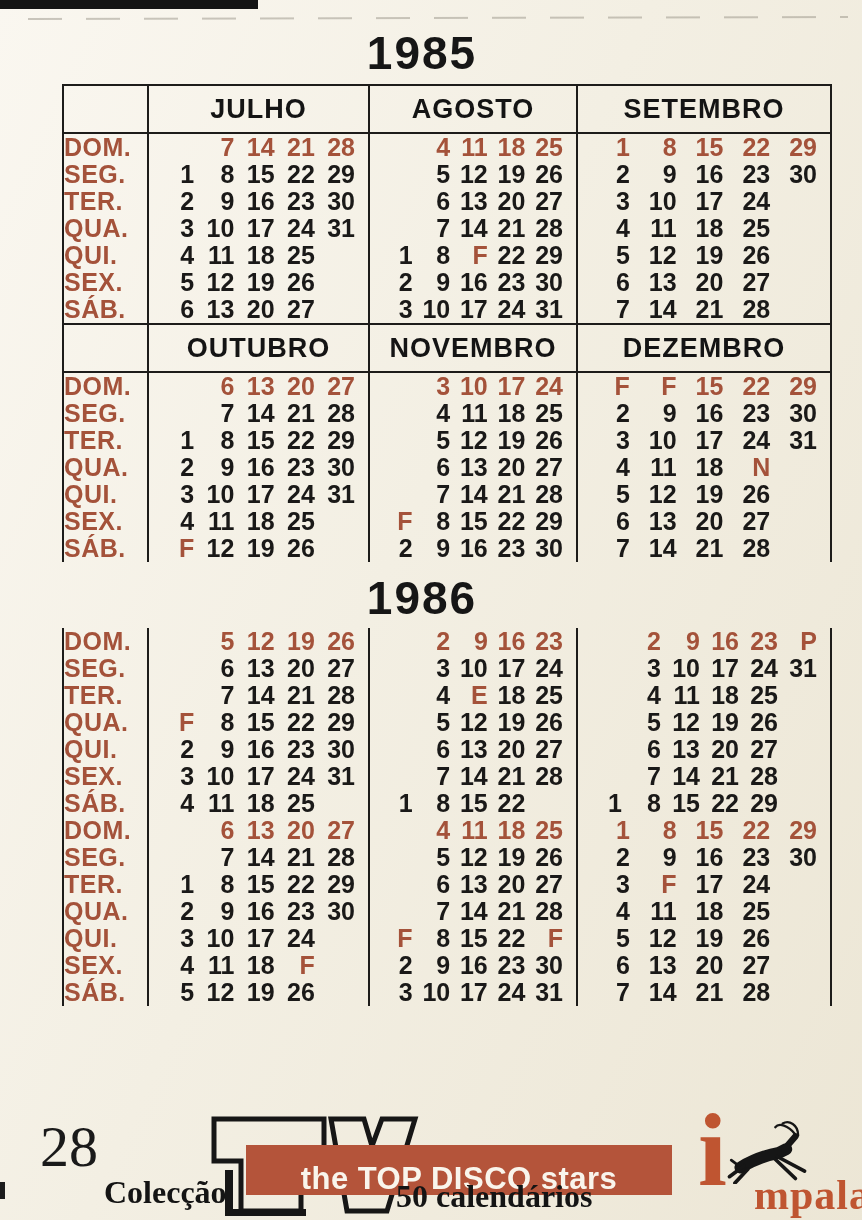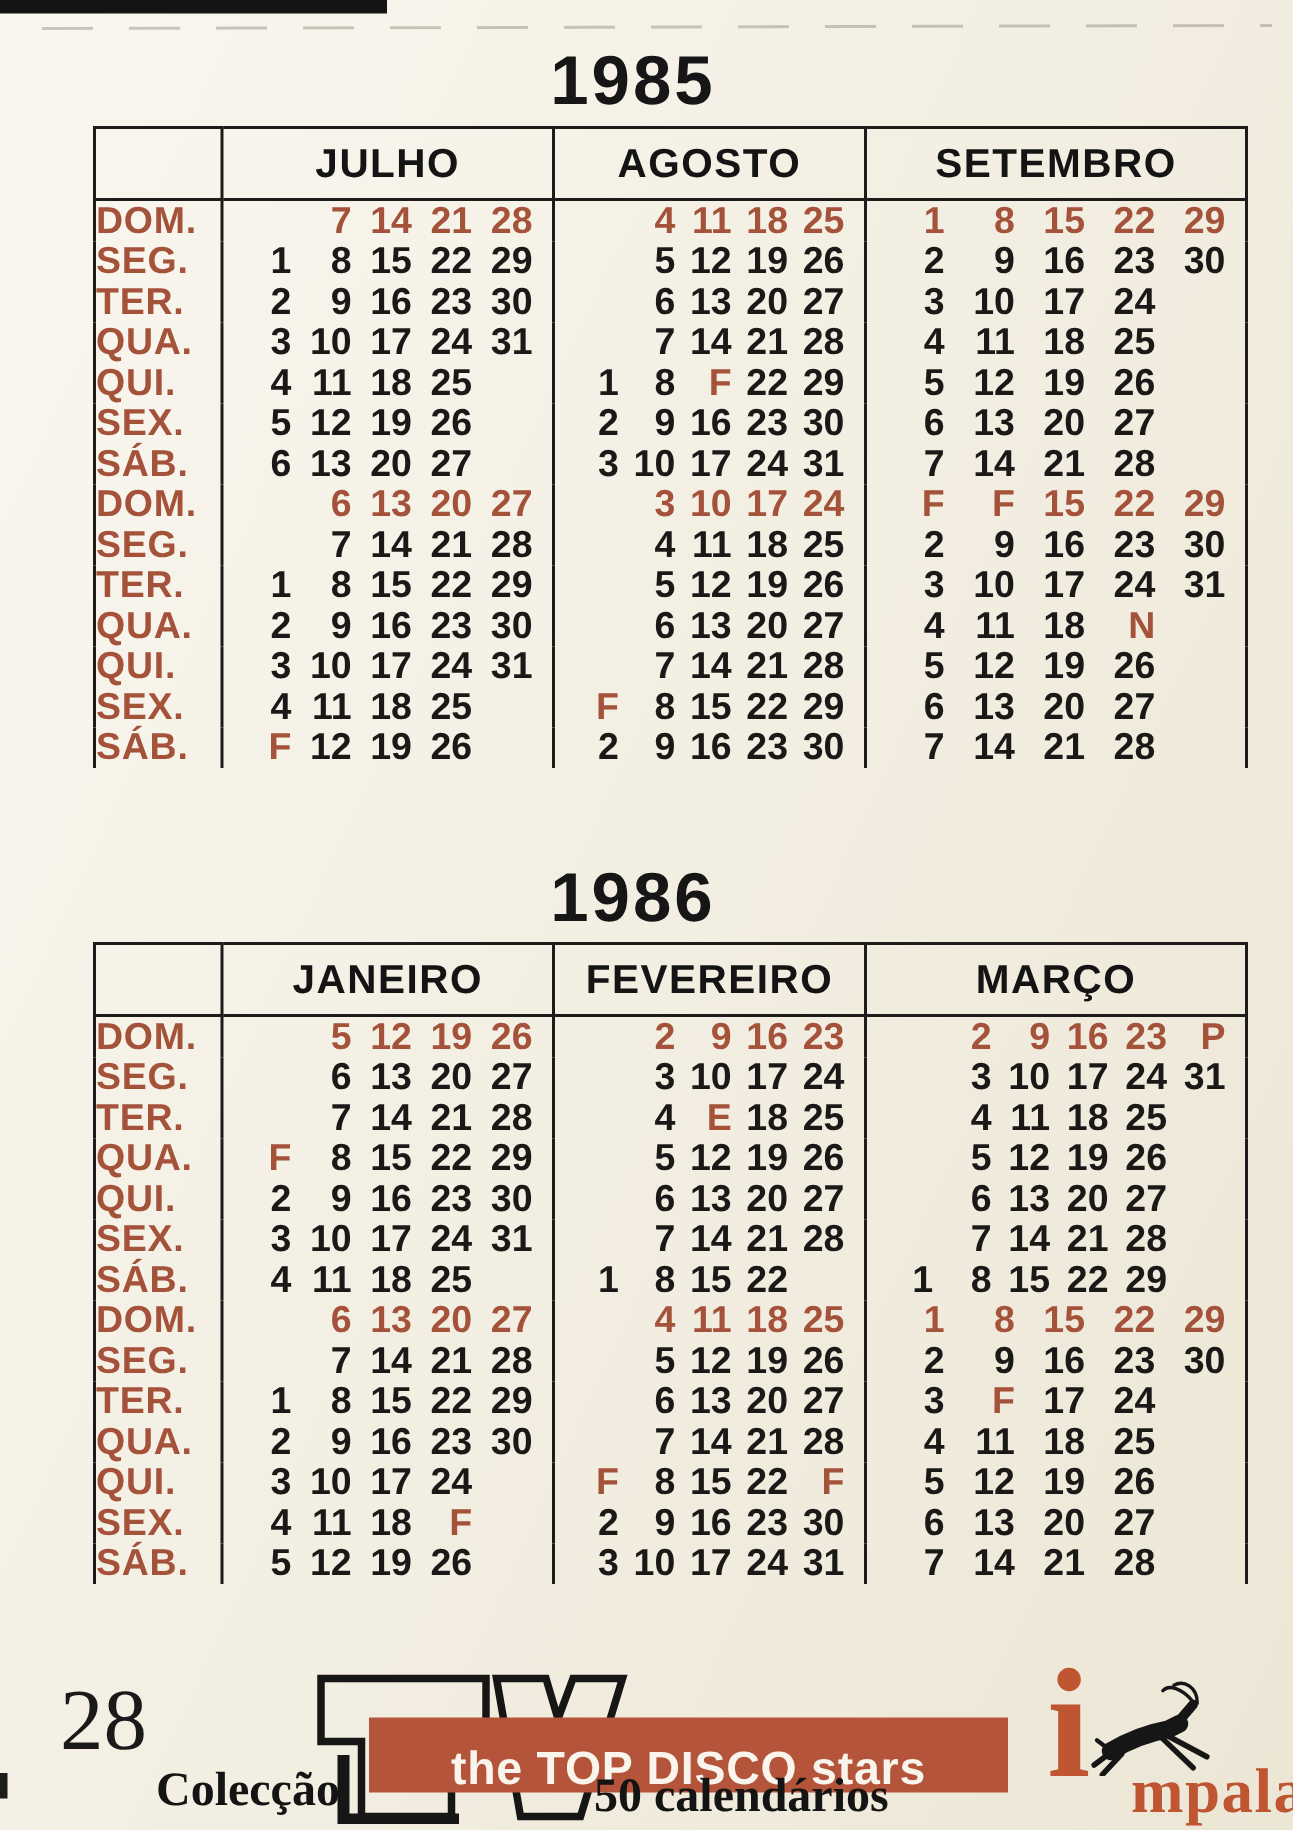--- a/index.html
+++ b/index.html
@@ -277,20 +277,26 @@
                 <span class="mc">7</span>
                 <span class="mc">14</span>
                 <span class="mc">21</span>
                 <span class="mc">28</span>
                 <span class="mc"></span>
               </div>
             </td>
           </tr>
         </tbody>
         <tbody>
+          <tr class="month-header-row">
+            <th></th>
+            <th>OUTUBRO</th>
+            <th>NOVEMBRO</th>
+            <th>DEZEMBRO</th>
+          </tr>
           <tr class="day-row sunday">
             <td class="day-label">DOM.</td>
             <td class="month-cell">
               <div class="mini-grid">
                 <span class="mc"></span>
                 <span class="mc">6</span>
                 <span class="mc">13</span>
                 <span class="mc">20</span>
                 <span class="mc">27</span>
               </div>
@@ -501,26 +507,20 @@
   <div class="year-title" id="title-1986">1986</div>
   <div class="cal-host" id="cal-1986">
       <table class="cal-table">
         <colgroup>
           <col style="width: 85px;">
           <col style="width: 221px;">
           <col style="width: 208px;">
           <col style="width: 254px;">
         </colgroup>
         <tbody>
-          <tr class="month-header-row">
-            <th></th>
-            <th>JANEIRO</th>
-            <th>FEVEREIRO</th>
-            <th>MARÇO</th>
-          </tr>
           <tr class="day-row sunday">
             <td class="day-label">DOM.</td>
             <td class="month-cell">
               <div class="mini-grid">
                 <span class="mc"></span>
                 <span class="mc">5</span>
                 <span class="mc">12</span>
                 <span class="mc">19</span>
                 <span class="mc">26</span>
               </div>

